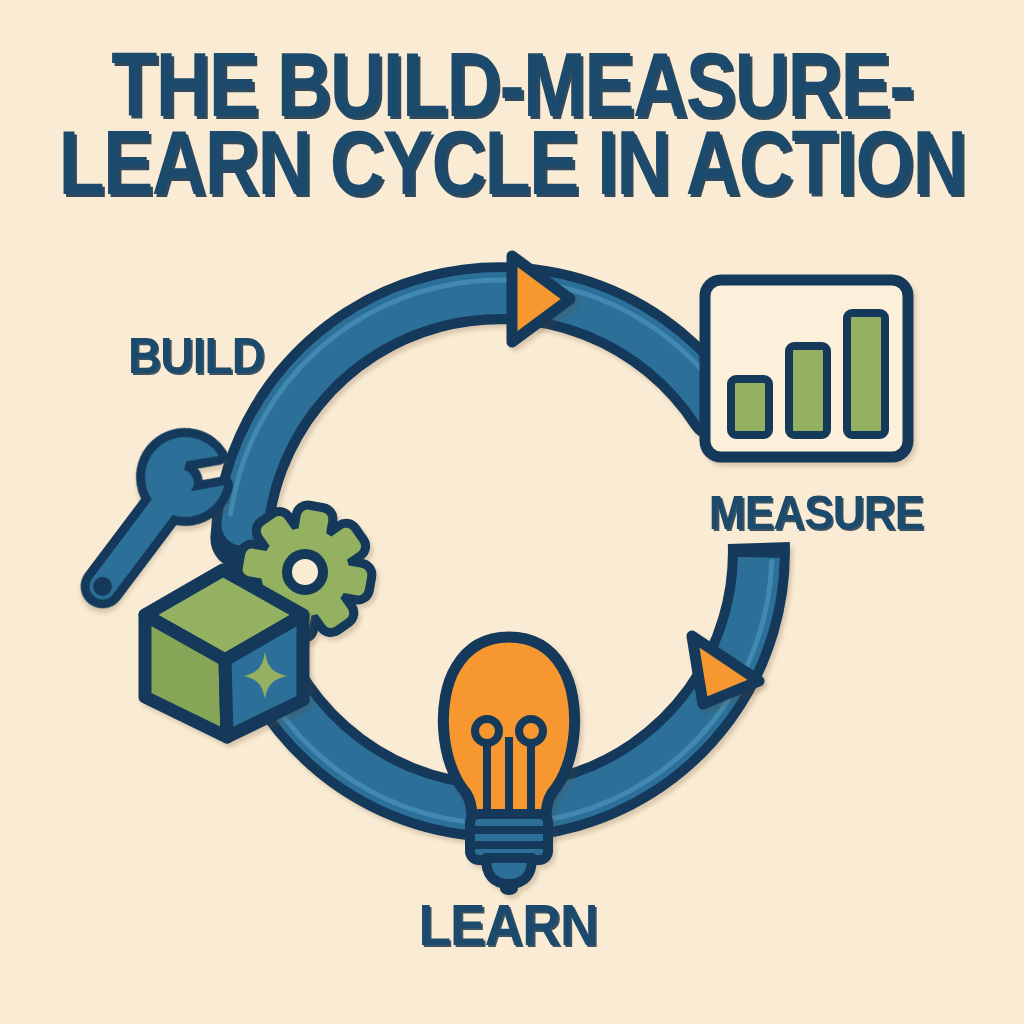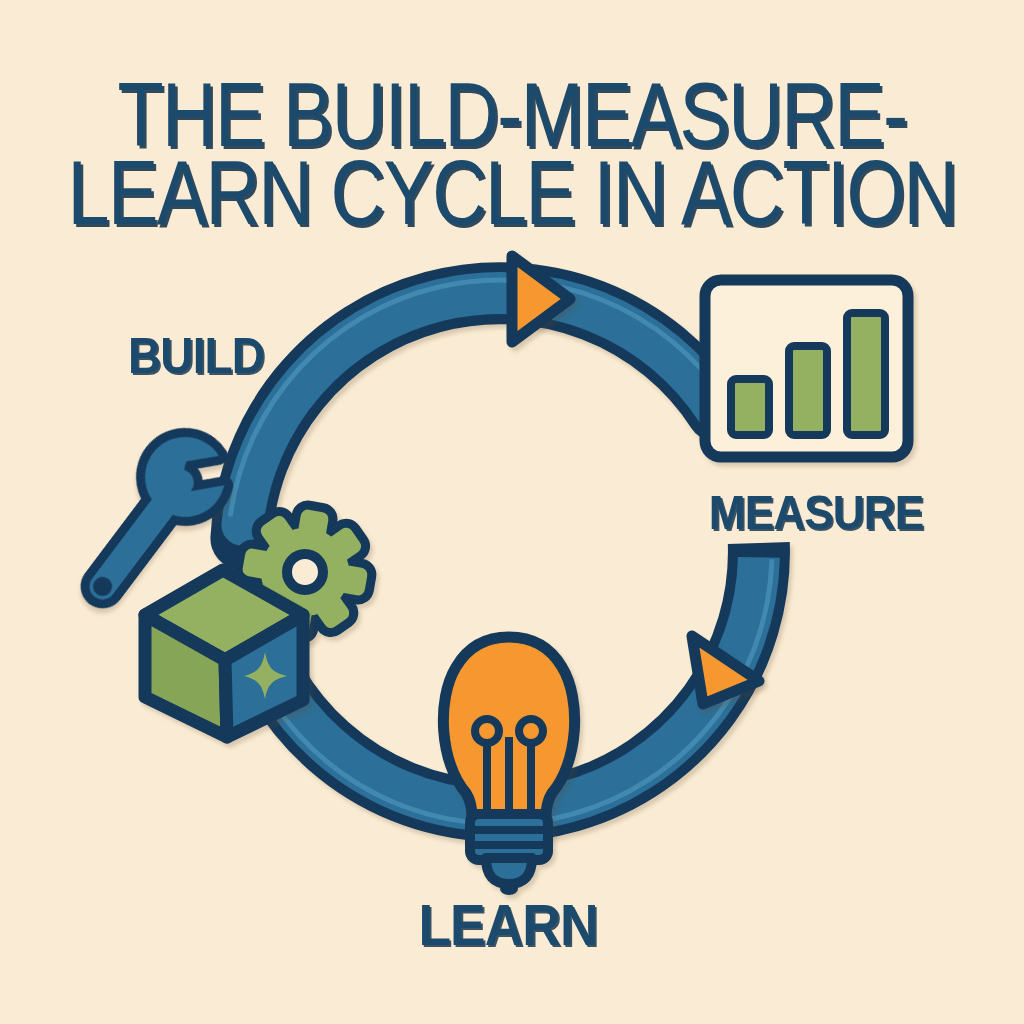--- a/index.html
+++ b/index.html
@@ -18,22 +18,22 @@
   .f-orange{fill:var(--c-orange)}   .f-panel{fill:var(--c-panel)}
   .f-cream{fill:var(--c-background)}
   .f-none{fill:none}
   .w62{stroke-width:62}.w42{stroke-width:42}.w18{stroke-width:18}
   .w13{stroke-width:13}.w11{stroke-width:11}.w10{stroke-width:10}
   .w8{stroke-width:8}.w5{stroke-width:5}
   .rc{stroke-linecap:round}.rj{stroke-linejoin:round}
   .soft{filter:drop-shadow(3px 4px 2px rgba(100,75,40,.22))}
 
   .title{
-    position:absolute;left:0;top:76px;width:1024px;
-    color:var(--c-text_navy);font-weight:400;text-align:center;
+    position:absolute;left:0;top:46px;width:1024px;
+    color:var(--c-text_navy);font-weight:700;text-align:center;
   }
   .title-line{
     height:78px;display:flex;align-items:center;justify-content:center;
     font-size:90px;letter-spacing:-2px;white-space:nowrap;
     transform:scaleX(.84);transform-origin:50% 50%;
     text-shadow:3px 3px 0 rgba(13,45,70,.85);
   }
   .stage-label{
     position:absolute;color:var(--c-text_navy);font-weight:700;
     white-space:nowrap;letter-spacing:-1px;

